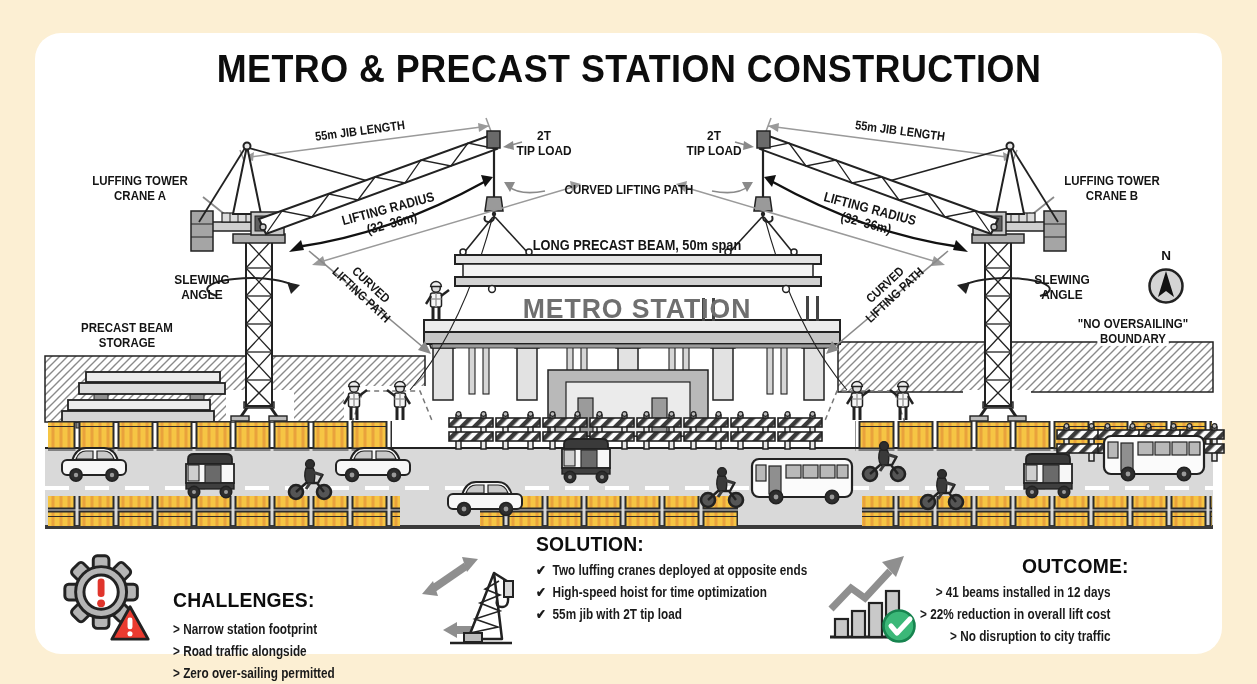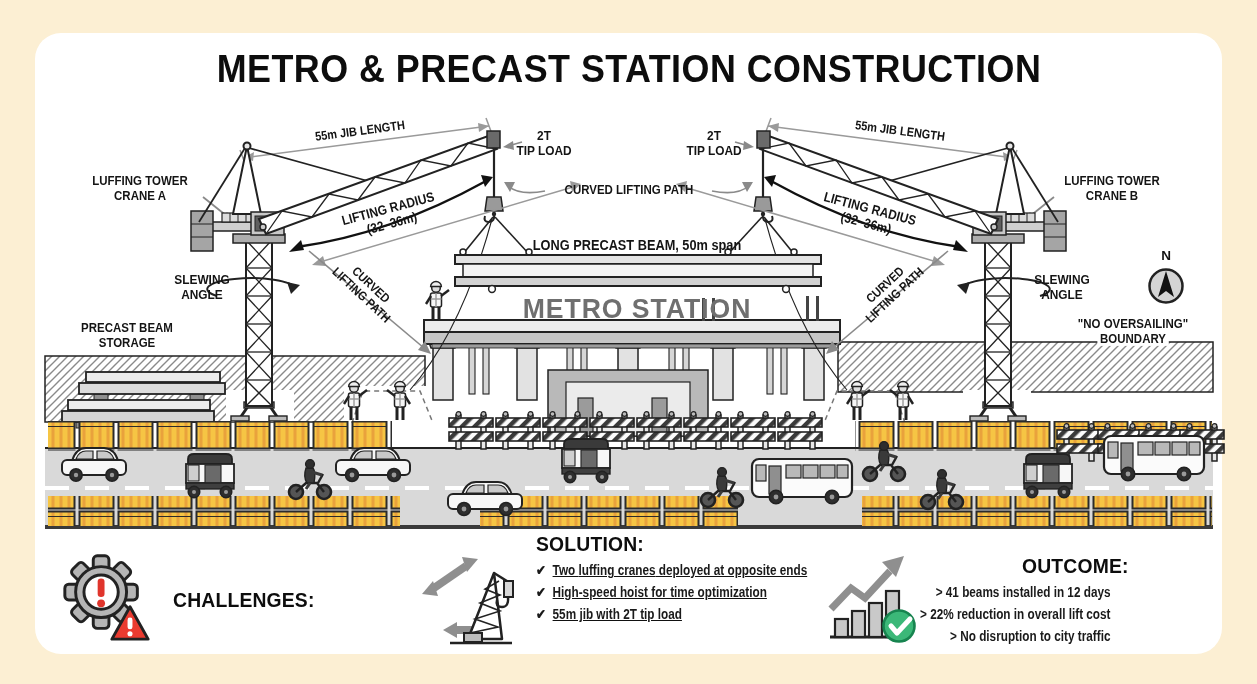--- a/index.html
+++ b/index.html
@@ -475,25 +475,30 @@
     <rect x="60" y="42" width="13" height="46"></rect>
   </g>
   <polyline points="5,60 25,39 39,49 64,22" fill="none" stroke="#8f8f8f" stroke-width="7"></polyline>
   <polygon points="78,7 56,13 70,28" fill="#8f8f8f"></polygon>
   <circle cx="73" cy="77" r="15.5" fill="#3BB878" stroke="#17844F" stroke-width="2.6"></circle>
   <path d="M 65,77 l 6,7 l 13,-14" fill="none" stroke="#fff" stroke-width="5" stroke-linecap="round" stroke-linejoin="round"></path>
 </svg>
 
 <div class="sec-block" style="left:173px;top:554px;margin-top:34px;">
   <div class="sec-head">CHALLENGES:</div>
+  <div style="margin-top:9px;">
+    <div class="sec-item">&gt; Narrow station footprint</div>
+    <div class="sec-item">&gt; Road traffic alongside</div>
+    <div class="sec-item">&gt; Zero over-sailing permitted</div>
+  </div>
 </div>
 
 <div class="sec-block" style="left:536px;top:532px;">
   <div class="sec-head">SOLUTION:</div>
-  <div style="margin-top:1px;text-decoration:underline;">
+  <div style="margin-top:1px;">
     <div class="sec-item"><span class="check">✔</span><span>Two </span><b>luffing cranes</b><span> deployed at opposite ends</span></div>
     <div class="sec-item"><span class="check">✔</span><span>High-speed hoist for time optimization</span></div>
     <div class="sec-item"><span class="check">✔</span><span>55m jib with 2T tip load</span></div>
   </div>
 </div>
 
 <div class="sec-block" style="left:920px;top:554px;text-align:right;">
   <div class="sec-head">OUTCOME:</div>
   <div style="margin-top:3px;">
     <div class="sec-item">&gt; 41 beams installed in 12 days</div>

